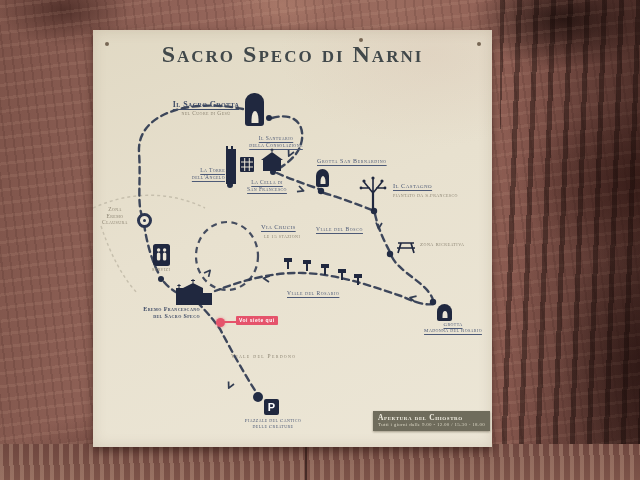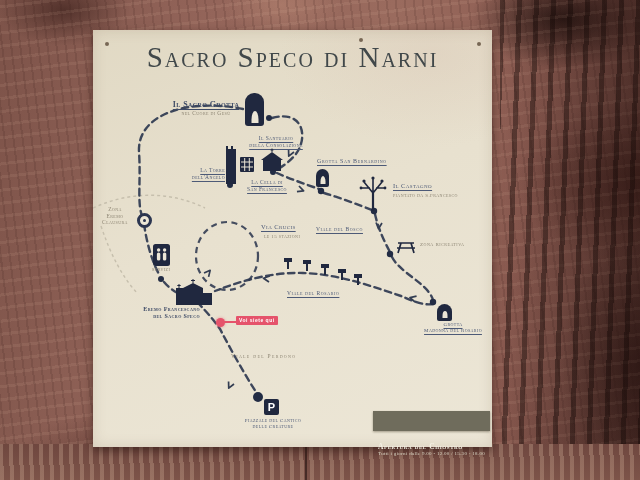--- a/index.html
+++ b/index.html
@@ -37,22 +37,22 @@
 
   
   .sign{position:absolute;left:93px;top:30px;width:399px;height:417px;
     background:
       radial-gradient(220px 130px at 85% 6%, rgba(213,188,172,.28), transparent 70%),
       linear-gradient(160deg,#e1d9c4 0%,#e8e1cf 45%,#ece6d6 100%);
     box-shadow:0 4px 9px rgba(40,18,14,.55), inset 0 0 14px rgba(120,95,70,.18);}
   .screw{position:absolute;width:4px;height:4px;border-radius:50%;background:#5d4a38;opacity:.8;}
 
   .title{position:absolute;left:0;top:11px;width:100%;text-align:center;
-    font-variant:small-caps;font-size:29px;letter-spacing:2px;color:var(--title-ink);
-    font-weight:400;}
+    font-variant:small-caps;font-size:24px;letter-spacing:2px;color:var(--title-ink);
+    font-weight:700;}
 
   
   .lbl{position:absolute;font-variant:small-caps;color:var(--ink);line-height:1.2;
        letter-spacing:.4px;}
   .lbl .u{text-decoration:underline;text-decoration-thickness:.5px;text-underline-offset:1.5px;}
   .b{font-weight:700;color:var(--ink-dark);}
   .soft{color:var(--ink-soft);}
   .ctr{text-align:center;} .rgt{text-align:right;}
   .arch{position:absolute;background:var(--icon-navy);}
   .arch .inner{position:absolute;left:50%;transform:translateX(-50%);bottom:3px;
@@ -70,21 +70,21 @@
   .redline{position:absolute;height:2px;background:var(--accent-red);}
   .post{position:absolute;width:8px;height:11px;}
   .post .flag{position:absolute;left:0;top:0;width:8px;height:4px;background:var(--icon-navy);}
   .post .stem{position:absolute;left:3px;top:4px;width:2px;height:7px;background:var(--icon-navy);}
   .pbox{position:absolute;width:15px;height:16px;background:var(--icon-navy);border-radius:2px;
     color:#fff;font-family:"Liberation Sans",sans-serif;font-weight:700;font-size:11px;
     text-align:center;line-height:16px;}
   .open-box{position:absolute;left:280px;top:381px;width:117px;height:20px;background:var(--box-olive);
     padding:2px 5px;box-sizing:border-box;box-shadow:0 1px 2px rgba(50,40,20,.4);}
   .open-box .t{font-variant:small-caps;color:#f3f0e4;font-weight:700;font-size:7.5px;
-    letter-spacing:.6px;line-height:1.2;margin-top:29px;}
+    letter-spacing:.6px;line-height:1.2;}
   .open-box .h{color:#d9d5c3;font-size:5px;letter-spacing:.3px;line-height:1.3;}
 
   svg.trails{position:absolute;left:0;top:0;}
   .trail{fill:none;stroke:#2e3850;stroke-width:2.4;stroke-dasharray:6.5 4.5;
     stroke-linecap:round;opacity:.92;}
   .loop{fill:none;stroke:#2e3850;stroke-width:2.2;stroke-dasharray:6 4.5;opacity:.88;}
   .faint{fill:none;stroke:#c6bfad;stroke-width:1.4;stroke-dasharray:3 3;}
   .dot{fill:#222c44;}
   .arr{fill:none;stroke:#333d52;stroke-width:1.7;stroke-linejoin:round;}
   .ic-stroke{stroke:var(--icon-navy);fill:none;}

